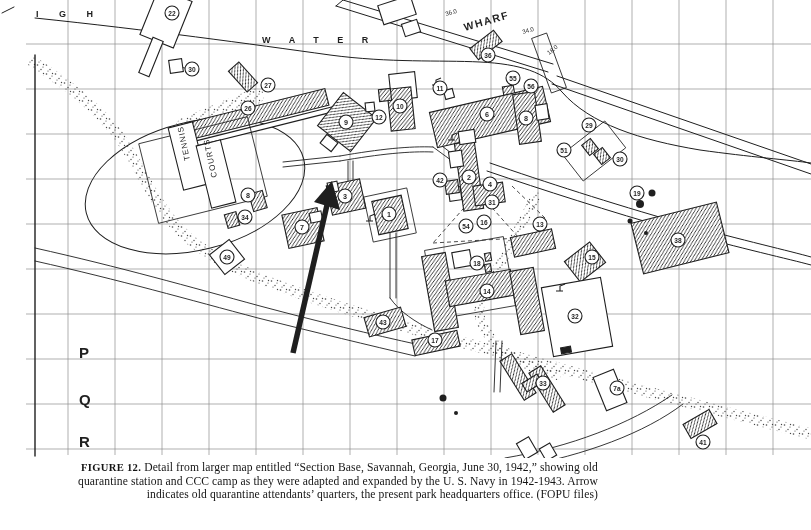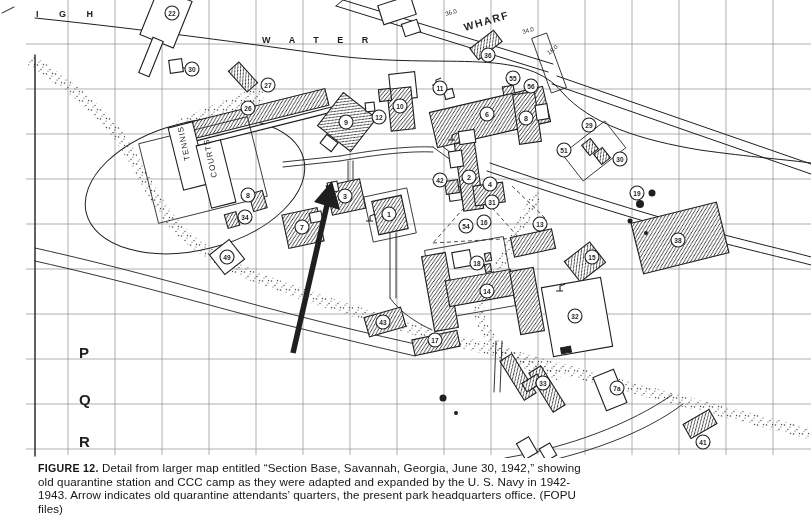--- a/index.html
+++ b/index.html
@@ -1,21 +1,21 @@
 <!DOCTYPE html>
 <html><head>
 <meta charset="utf-8">
 <style>
   html,body{margin:0;padding:0;background:#ffffff;width:811px;height:530px;overflow:hidden;}
   .page{position:relative;width:811px;height:530px;background:#ffffff;font-family:"Liberation Sans",sans-serif;padding-left:40px;}
   figure{margin:0;}
   .map-wrap{position:absolute;left:0;top:0;width:811px;height:458px;}
   svg{display:block;}
   figcaption{position:absolute;left:38px;top:461px;width:560px;color:#151515;
-    font-family:Liberation Sans, sans-serif;font-size:11.6px;line-height:1.17;letter-spacing:0.1px;}
+    font-family:Liberation Serif, serif;font-size:11.6px;line-height:1.17;letter-spacing:0.1px;text-align:right;}
   figcaption strong{font-weight:bold;font-size:10.6px;letter-spacing:0.3px;}
 </style>
 </head>
 <body>
 
 <div class="page">
   <figure>
     <div class="map-wrap">
       <svg id="map-svg" width="811" height="458" viewBox="0 0 811 458">
         <defs>

